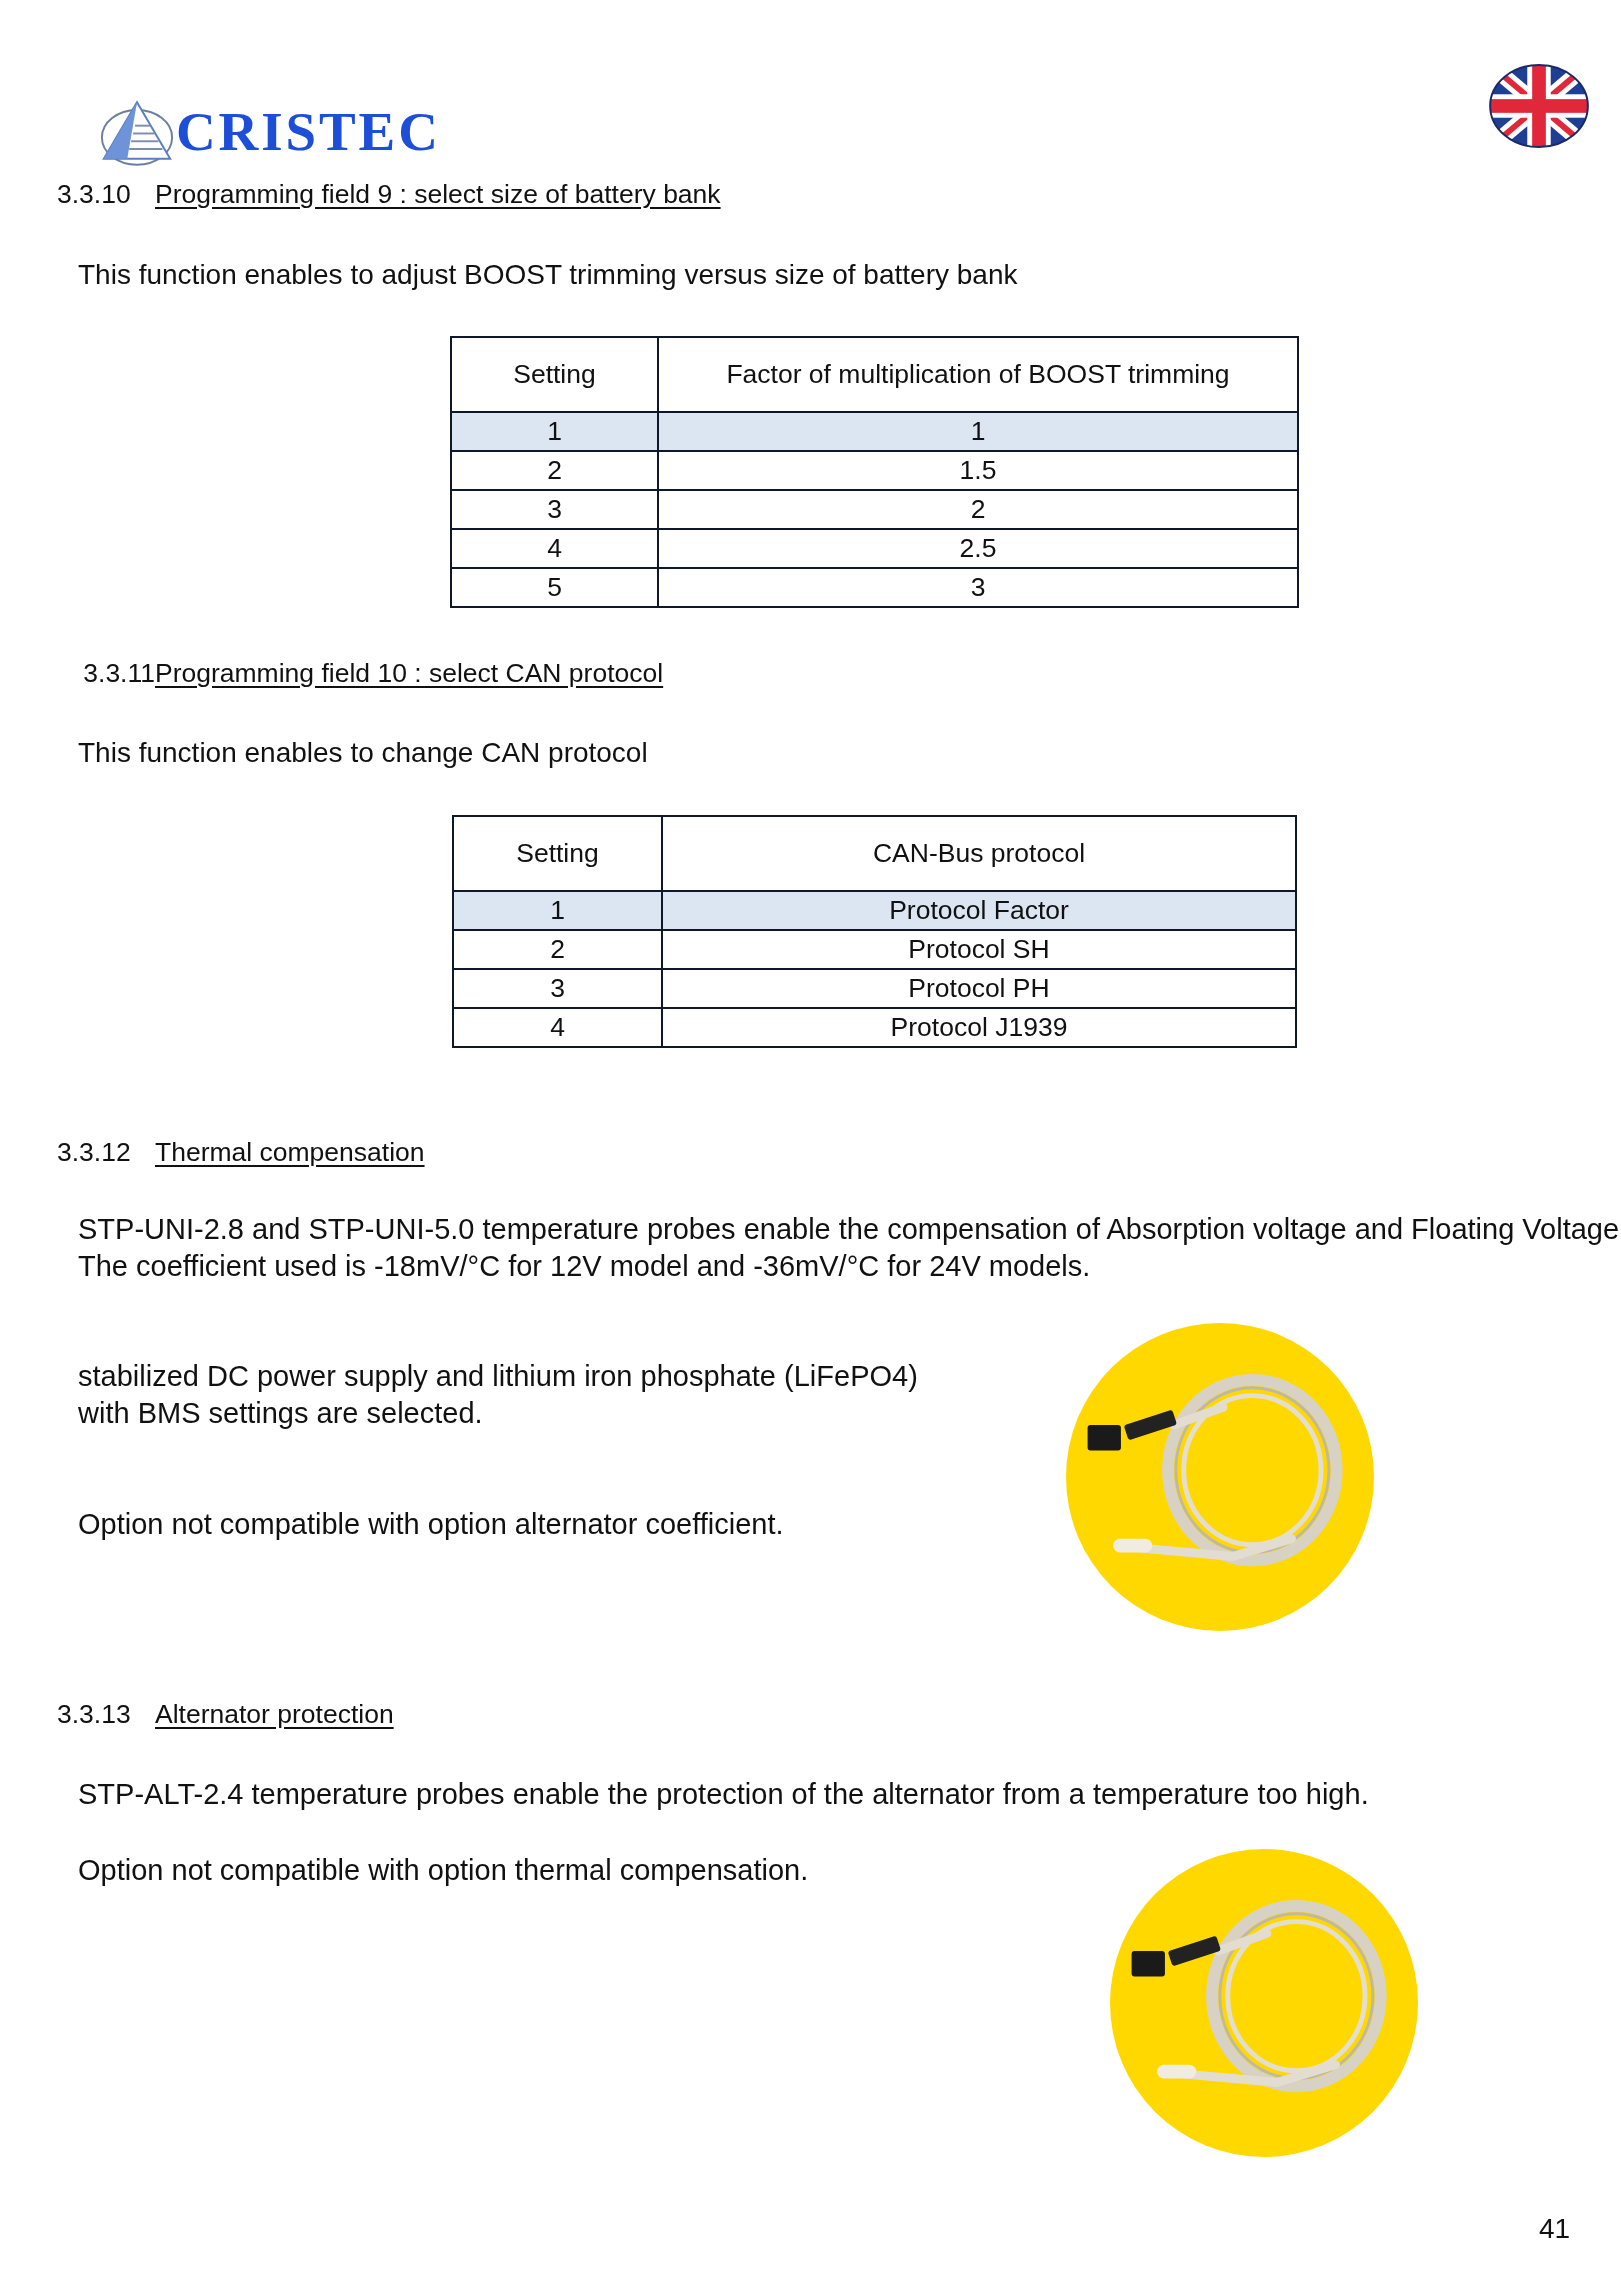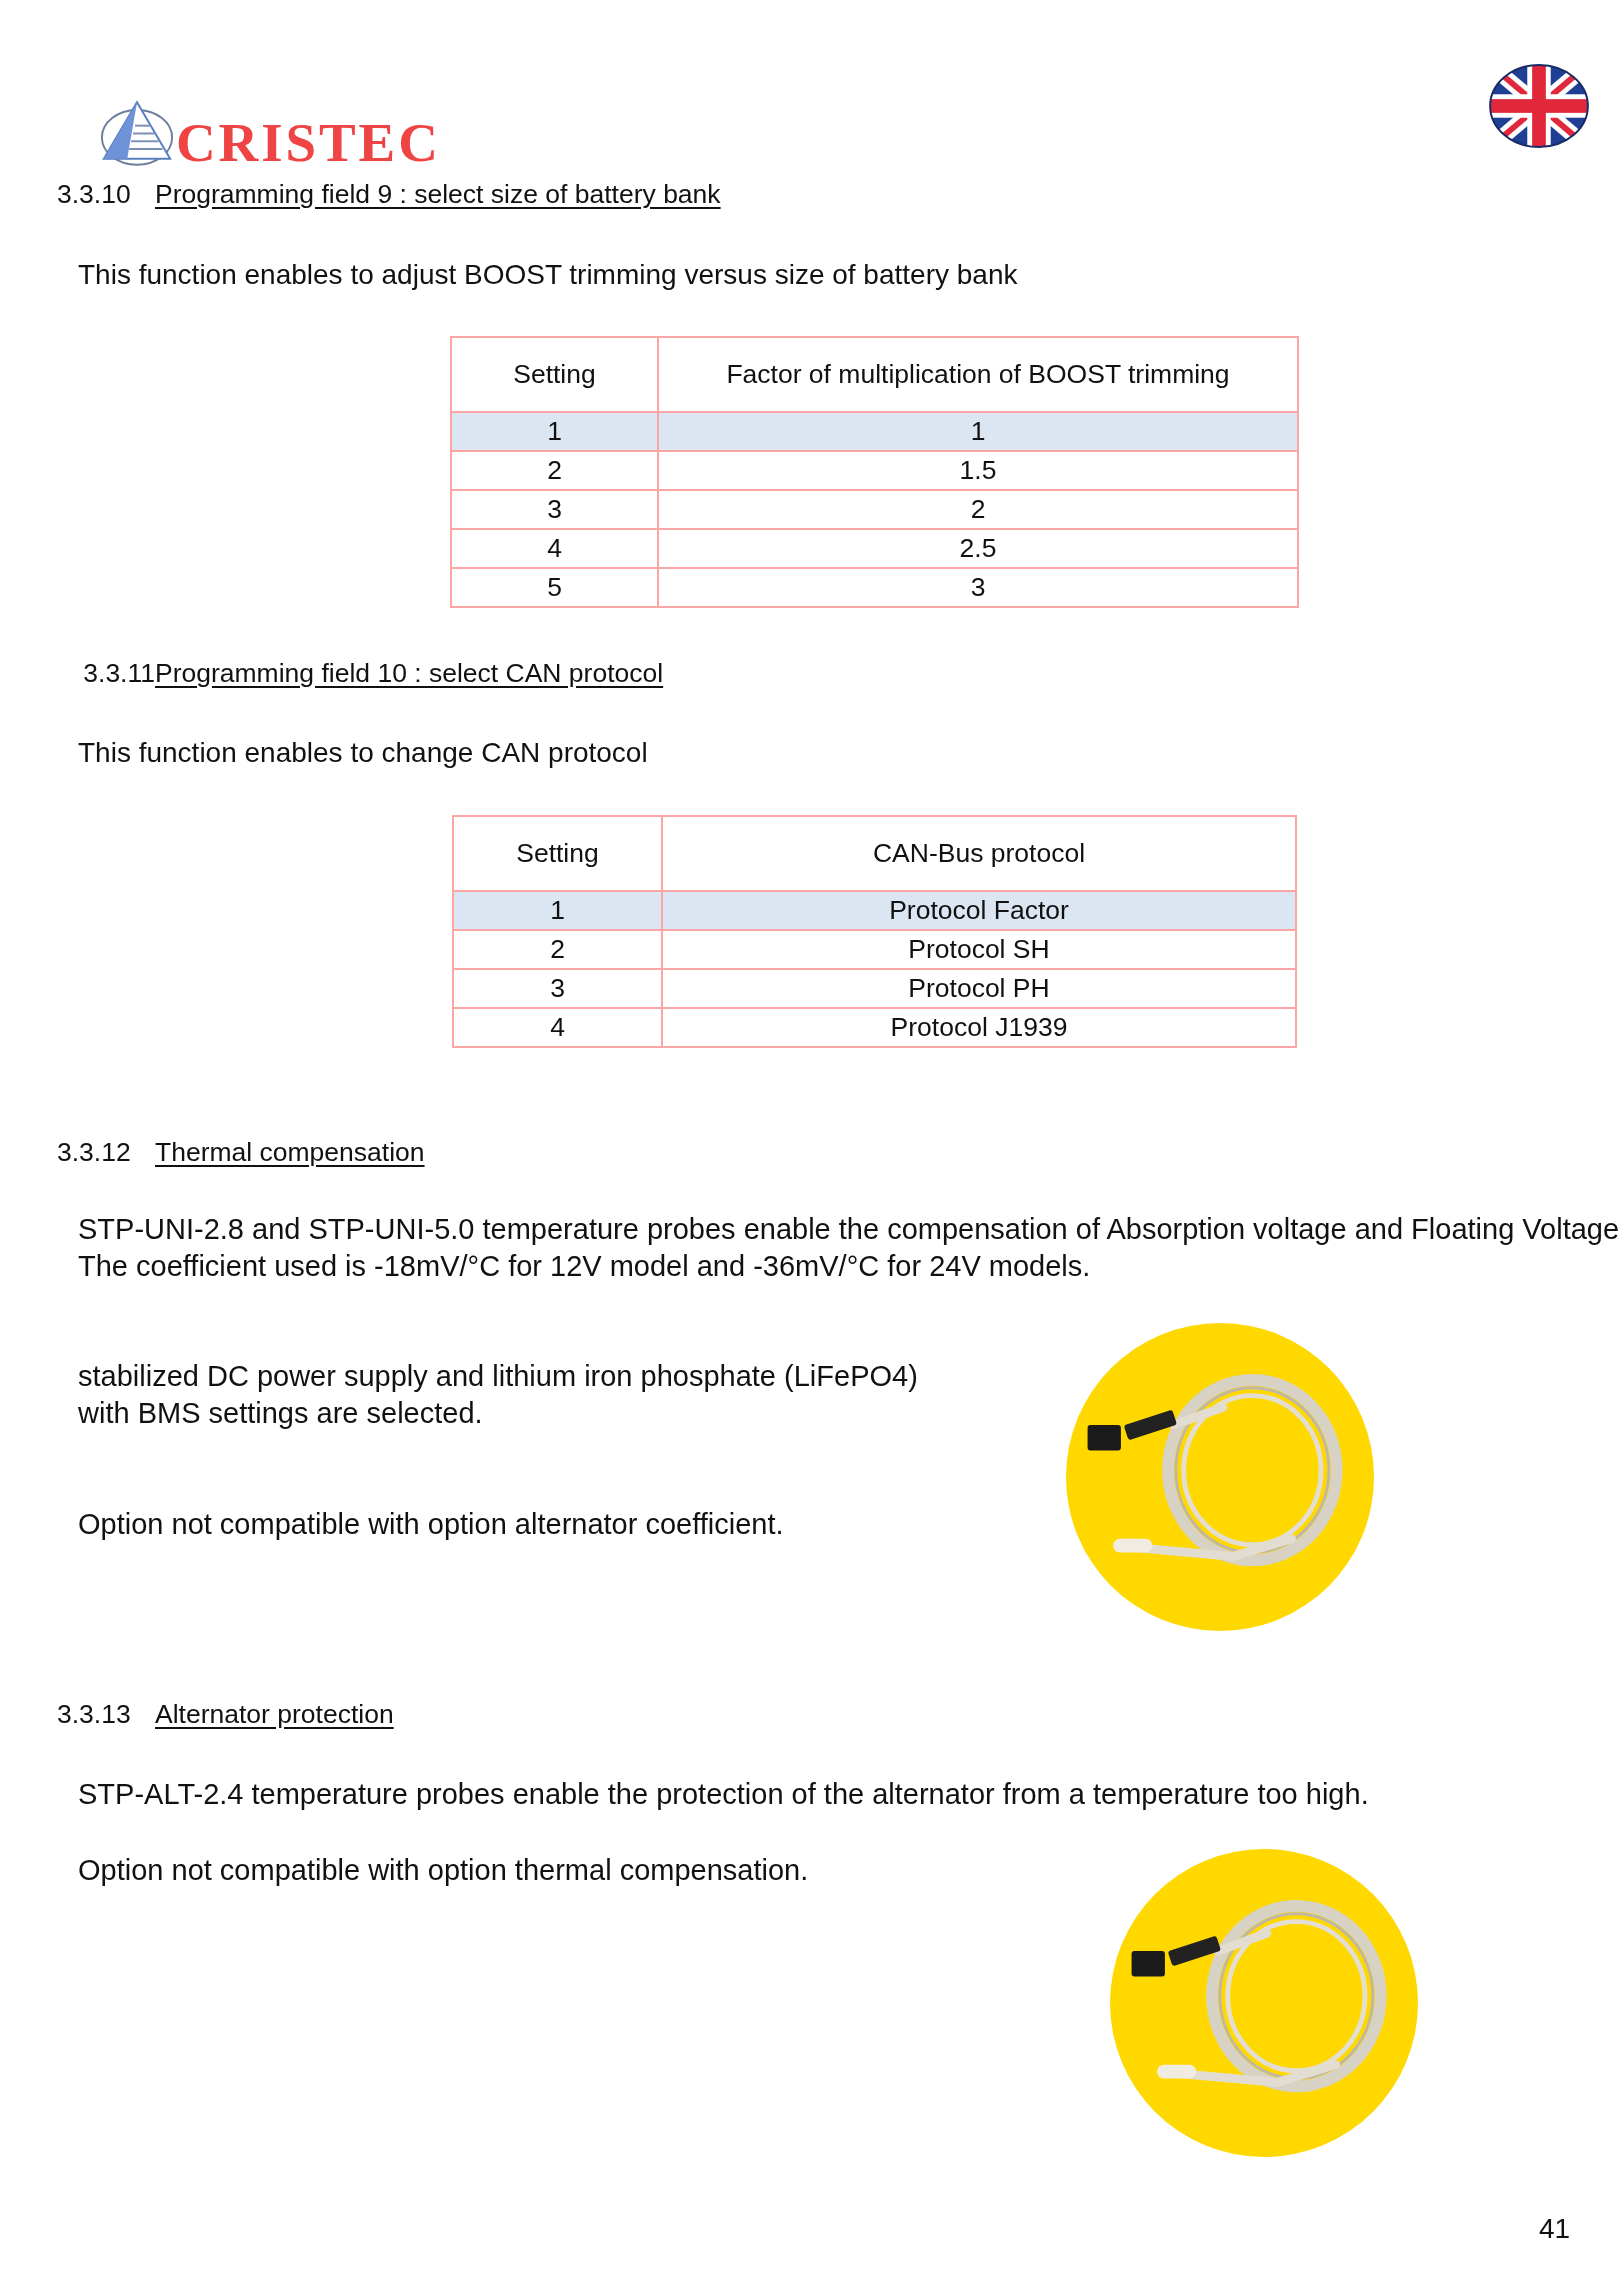--- a/index.html
+++ b/index.html
@@ -1,29 +1,29 @@
 <!DOCTYPE html>
 <html><head>
 <meta charset="utf-8">
 <style>
   html, body { margin: 0; padding: 0; background: #ffffff; }
   body { width: 1621px; height: 2293px; position: relative; overflow: hidden;
          font-family: "Liberation Sans", sans-serif; color: #111; }
   .abs { position: absolute; }
   .logo { left: 98px; top: 98px; width: 323px; height: 69px; }
-  .logo-text { position: absolute; left: 78px; top: 13px; font-family: "Liberation Serif", serif;
-               font-weight: bold; font-size: 55px; color: #ef4444; letter-spacing: 2.9px; }
+  .logo-text { position: absolute; left: 78px; top: 2px; font-family: "Liberation Serif", serif;
+               font-weight: bold; font-size: 55px; color: #1d4ed8; letter-spacing: 2.9px; }
   .flag { left: 1488px; top: 63px; width: 102px; height: 86px; }
   .heading { font-size: 26.5px; white-space: nowrap; }
   .heading .num { display: inline-block; width: 98px; }
   .heading .title { text-decoration: underline; text-underline-offset: 3.9px; }
   .para { font-size: 28px; white-space: nowrap; }
   .body-text { font-size: 29px; line-height: 37px; white-space: nowrap; }
   table.t { position: absolute; border-collapse: collapse; font-size: 26.5px; }
-  table.t td { border: 2px solid #fca5a5; text-align: center; padding: 0; }
+  table.t td { border: 2px solid #0f172a; text-align: center; padding: 0; }
   table.t tr.head td { height: 73px; }
   table.t tr.row td { height: 37px; }
   table.t tr.hl td { background: #dce6f2; }
   .probe { border-radius: 50%; background: #ffd800; overflow: hidden; }
   .pagenum { font-size: 28px; }
 </style>
 </head>
 <body>
 
 <div class="abs logo">

